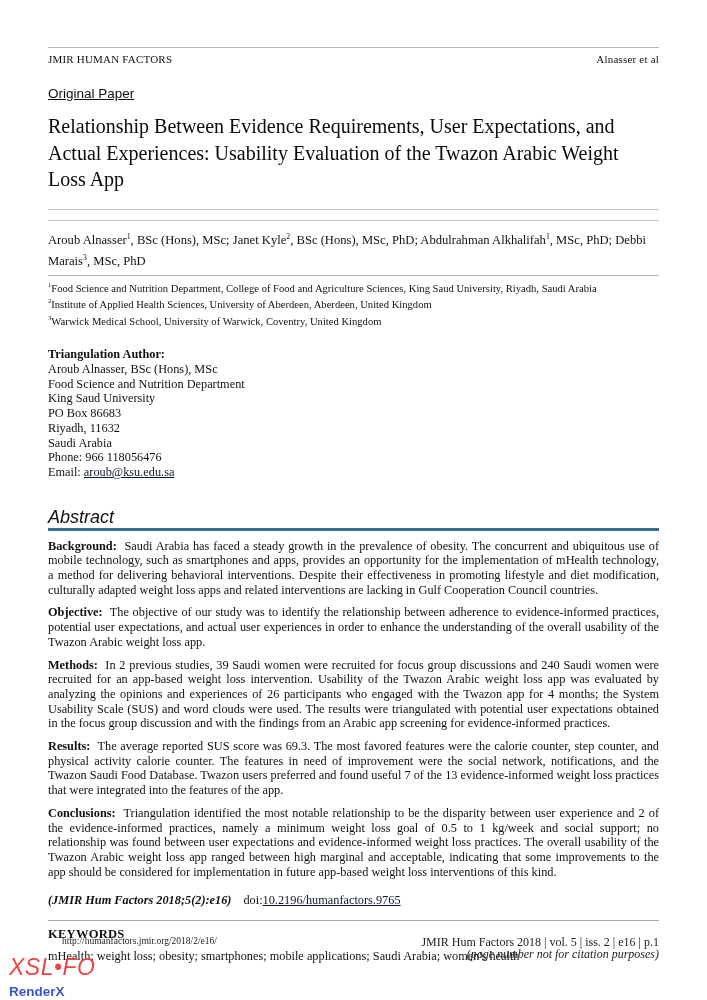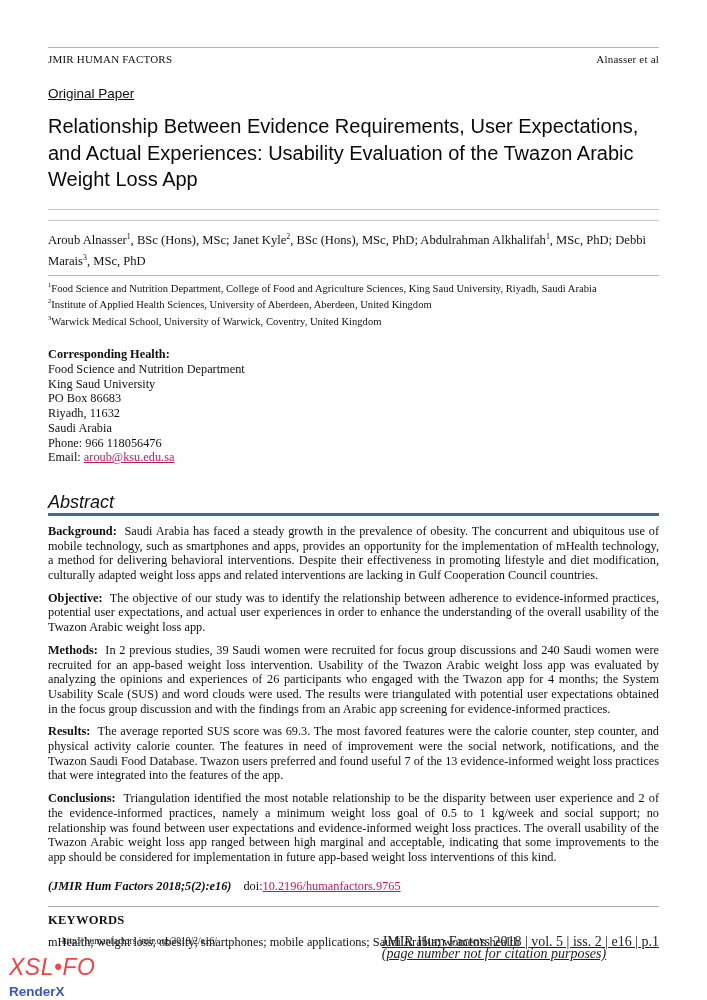--- a/index.html
+++ b/index.html
@@ -33,21 +33,21 @@
 
   .original-paper {
     margin-top: 21px;
     font-family: "Liberation Sans", sans-serif;
     font-size: 13.5px;
     text-decoration: underline;
   }
 
   h1.title {
     margin: 12px 0 8px 0;
-    font-family: Liberation Sans, sans-serif;
+    font-family: Liberation Serif, serif;
     font-weight: 400;
     font-size: 20px;
     line-height: 26.5px;
     color: #0a0a0a;
   }
 
   .rule-a { margin-top: 16px; }
   .rule-b { margin-top: 10px; }
 
   .authors {
@@ -58,21 +58,21 @@
   .authors sup, .affil sup { font-size: 0.62em; vertical-align: super; line-height: 0; }
 
   .rule-authors { margin-top: 3px; }
 
   .affils { margin-top: 5px; }
   .affil { font-size: 10.6px; line-height: 16.6px; }
 
   .corr { margin-top: 17px; font-size: 12.3px; line-height: 14.7px; }
   .corr .corr-heading { font-weight: bold; }
 
-  a.link { color: #be185d; text-decoration: underline; }
+  a.link { color: #0f172a; text-decoration: underline; }
 
   .abstract-heading {
     margin-top: 27px;
     font-family: "Liberation Sans", sans-serif;
     font-style: italic;
     font-size: 18px;
     border-bottom: 3px solid #35708e;
   }
 
   .abs-section {
@@ -90,21 +90,21 @@
   .rule-kw { margin-top: 12px; border-top-color: #a8a8a8; }
   .kw-heading { margin-top: 6px; font-size: 12.6px; font-weight: bold; letter-spacing: 0.2px; }
   .kw-text { margin-top: 7px; font-size: 12.3px; }
 
   .footer-url {
     position: absolute; left: 62px; top: 936px;
     font-size: 9.5px; color: #222;
   }
   .footer-right {
     position: absolute; right: 48px; top: 936px;
-    font-size: 14px; line-height: 12px; color: #222; text-decoration: underline;
+    font-size: 12px; text-align: right; line-height: 12px; color: #222;
   }
   .footer-note { font-style: italic; }
 
   .logo {
     position: absolute; left: 9px; top: 954px;
     font-family: "Liberation Sans", sans-serif;
   }
   .logo-xslfo {
     color: #ef4444; font-size: 23px; letter-spacing: 0.5px; font-style: italic;
   }
@@ -136,22 +136,23 @@
 
     <hr class="hairline rule-authors">
 
     <div class="affils">
         <div class="affil"><sup>1</sup>Food Science and Nutrition Department, College of Food and Agriculture Sciences, King Saud University, Riyadh, Saudi Arabia</div>
         <div class="affil"><sup>2</sup>Institute of Applied Health Sciences, University of Aberdeen, Aberdeen, United Kingdom</div>
         <div class="affil"><sup>3</sup>Warwick Medical School, University of Warwick, Coventry, United Kingdom</div>
       </div>
 
     <div class="corr">
-      <div class="corr-heading">Corresponding Health:</div>
+      <div class="corr-heading">Triangulation Author:</div>
       <div>
+          <div>Aroub Alnasser, BSc (Hons), MSc</div>
           <div>Food Science and Nutrition Department</div>
           <div>King Saud University</div>
           <div>PO Box 86683</div>
           <div>Riyadh, 11632</div>
           <div>Saudi Arabia</div>
           <div>Phone: 966 118056476</div>
         </div>
       <div>
         <span>Email: </span><a class="link" href="#">aroub@ksu.edu.sa</a>
       </div>

